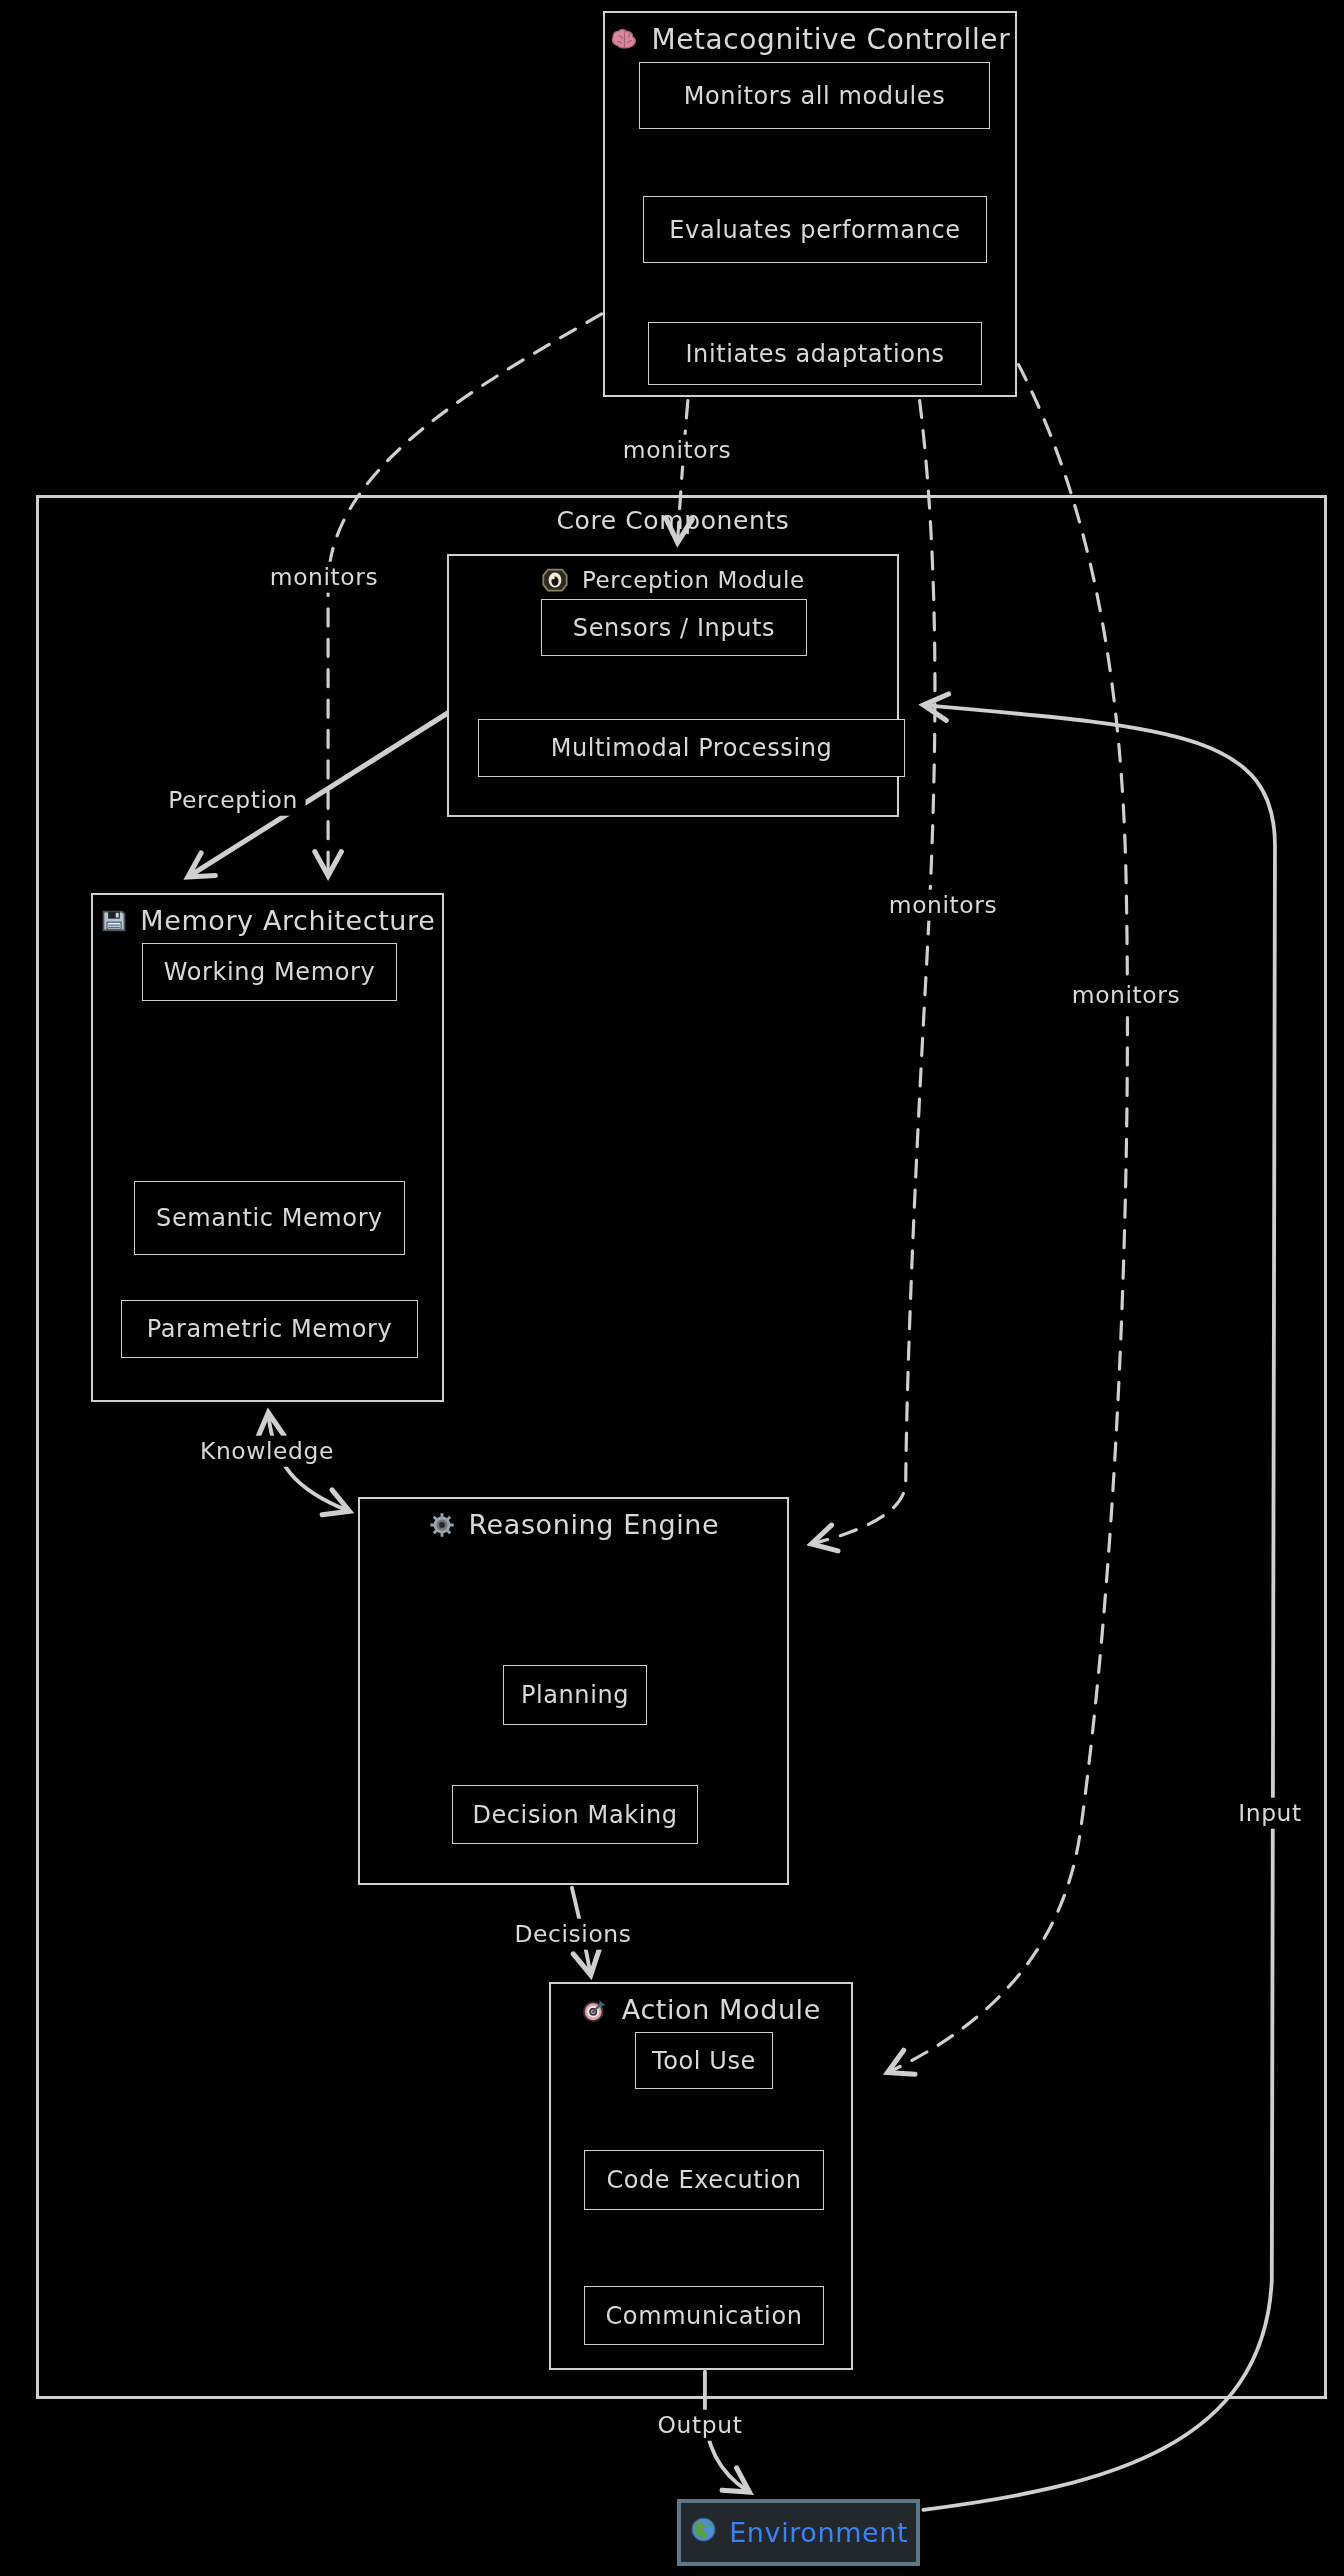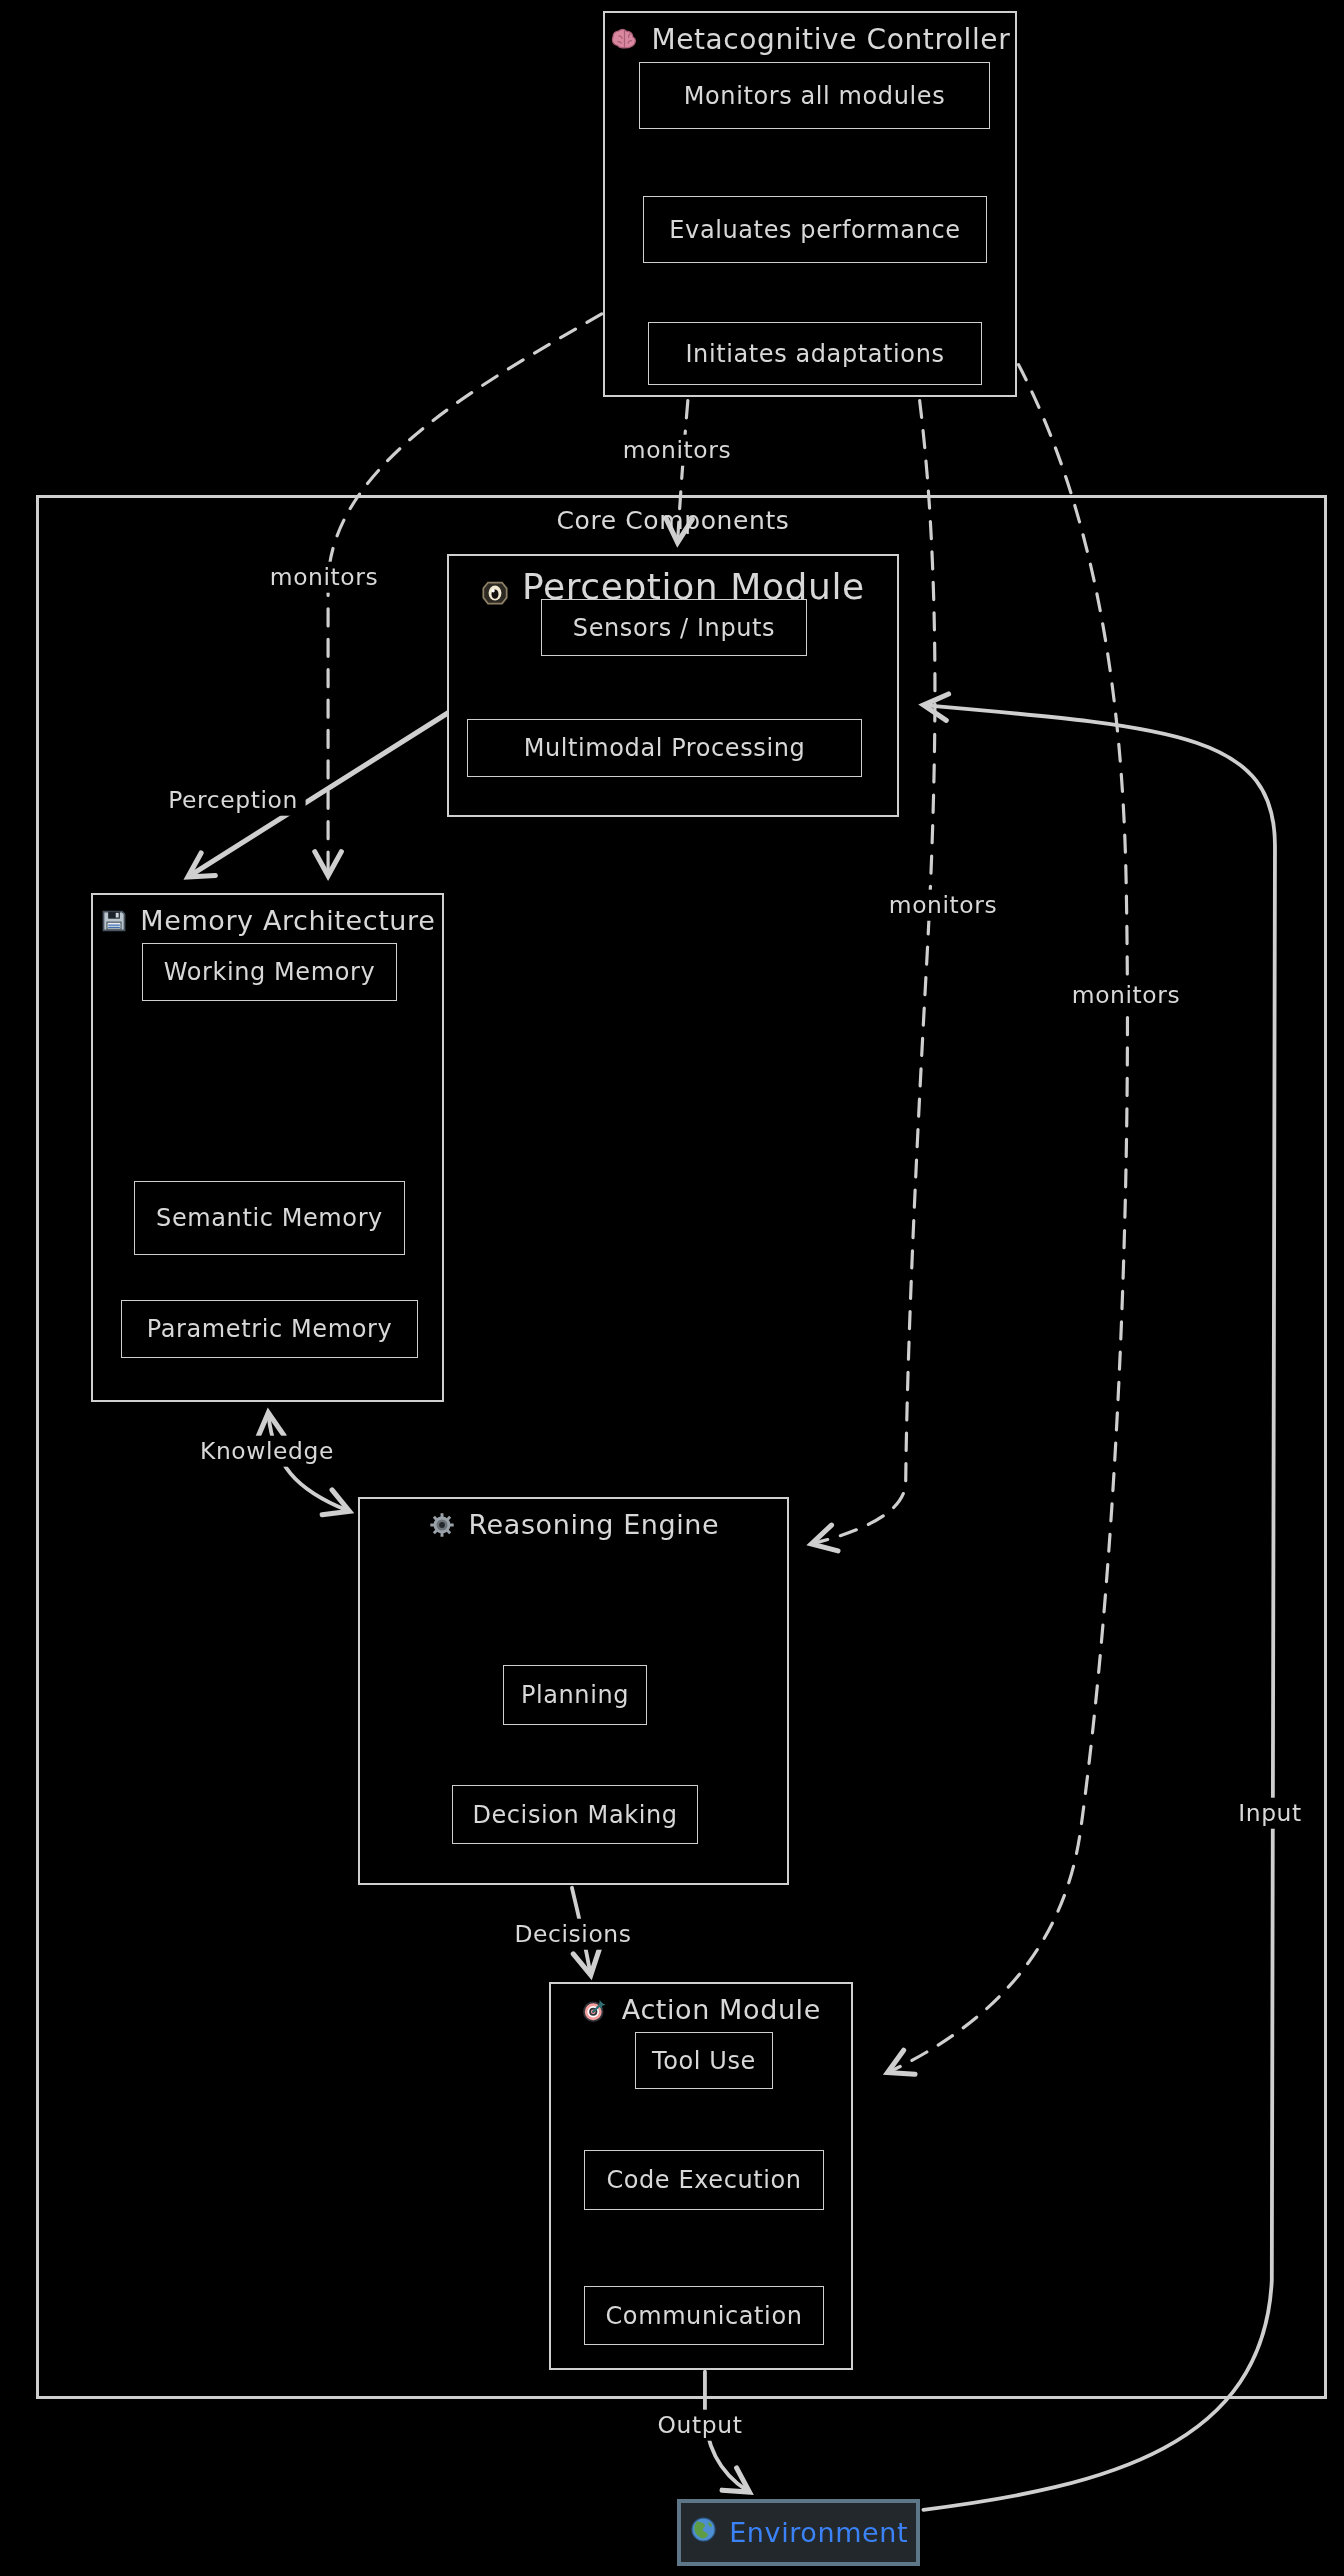--- a/index.html
+++ b/index.html
@@ -64,33 +64,33 @@
           </svg>
       </span>
       <span>Metacognitive Controller</span>
     </div>
     <div class="item" style="left:34px;top:49px;width:351px;height:67px;">Monitors all modules</div>
     <div class="item" style="left:38px;top:183px;width:344px;height:67px;">Evaluates performance</div>
     <div class="item" style="left:43px;top:309px;width:334px;height:63px;">Initiates adaptations</div>
   </div>
 
   <div class="module" style="left:447px;top:554px;width:452px;height:263px;">
-    <div class="module-header" style="font-size:36px;align-items:flex-end;">
+    <div class="module-header" style="font-size:23px;">
       <span>
         <svg width="28" height="28" viewBox="0 0 48 48">
             <path d="M12 6h24l8 10v16l-8 10H12L4 32V16z" fill="#2c2822" stroke="#8d8066" stroke-width="3"></path>
             <ellipse cx="24" cy="24" rx="11" ry="13" fill="#f2ead2"></ellipse>
             <ellipse cx="24" cy="26" rx="6" ry="8" fill="#141210"></ellipse>
             <ellipse cx="21" cy="20" rx="2.5" ry="3" fill="#ffffff"></ellipse>
           </svg>
       </span>
       <span>Perception Module</span>
     </div>
     <div class="item" style="left:92px;top:43px;width:266px;height:57px;">Sensors / Inputs</div>
-    <div class="item" style="left:18px;top:163px;width:395px;height:58px;">Multimodal Processing</div>
+    <div class="item" style="left:29px;top:163px;width:427px;height:58px;">Multimodal Processing</div>
   </div>
 
   <div class="module" style="left:91px;top:893px;width:353px;height:509px;">
     <div class="module-header" style="font-size:27px;">
       <span>
         <svg width="28" height="28" viewBox="0 0 48 48">
             <path d="M6 8h32l4 4v28H6z" fill="#b8c4cc" stroke="#4a545e" stroke-width="3"></path>
             <rect x="14" y="8" width="20" height="12" fill="#1d242b"></rect>
             <rect x="27" y="10" width="5" height="8" fill="#cfd8df"></rect>
             <rect x="12" y="26" width="24" height="12" fill="#e9eef2" stroke="#4a545e" stroke-width="2"></rect>

